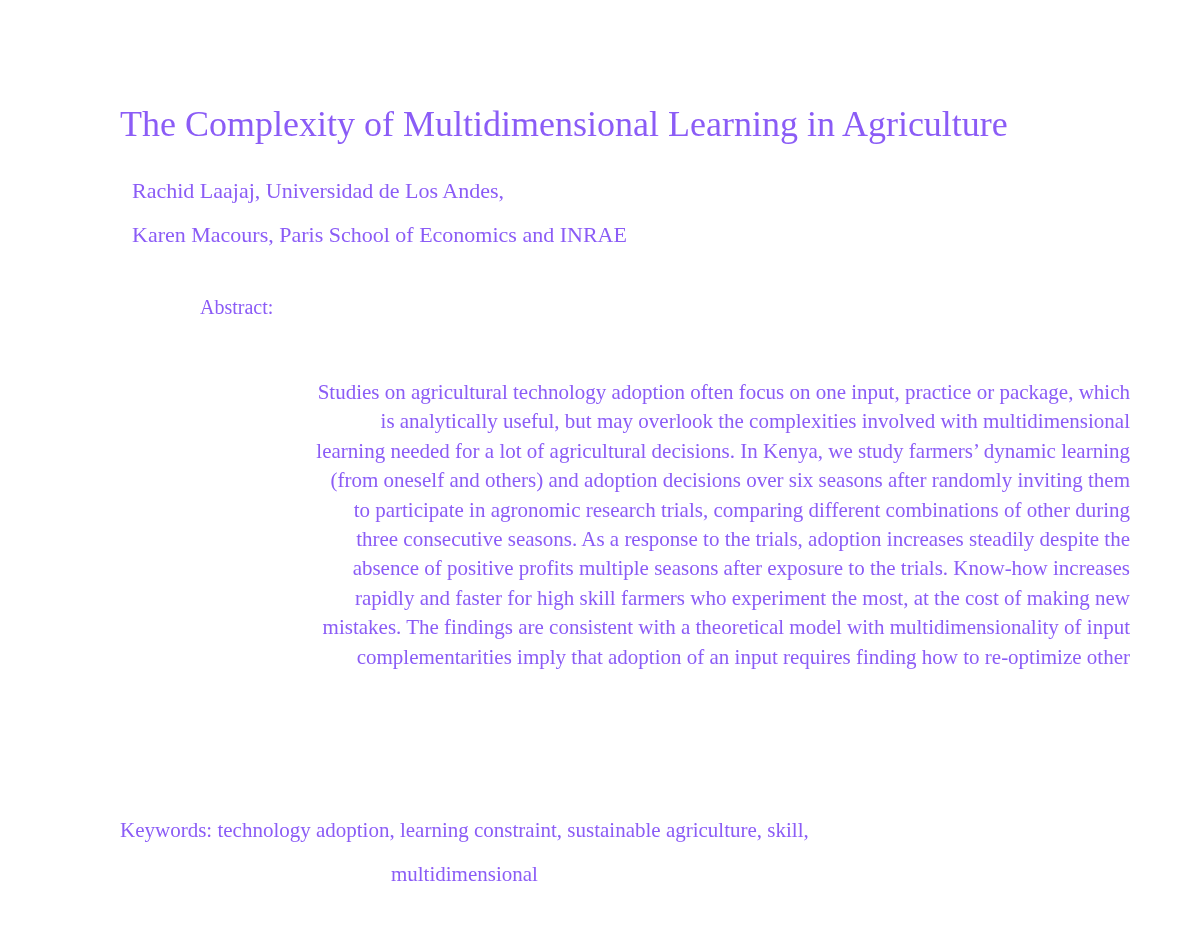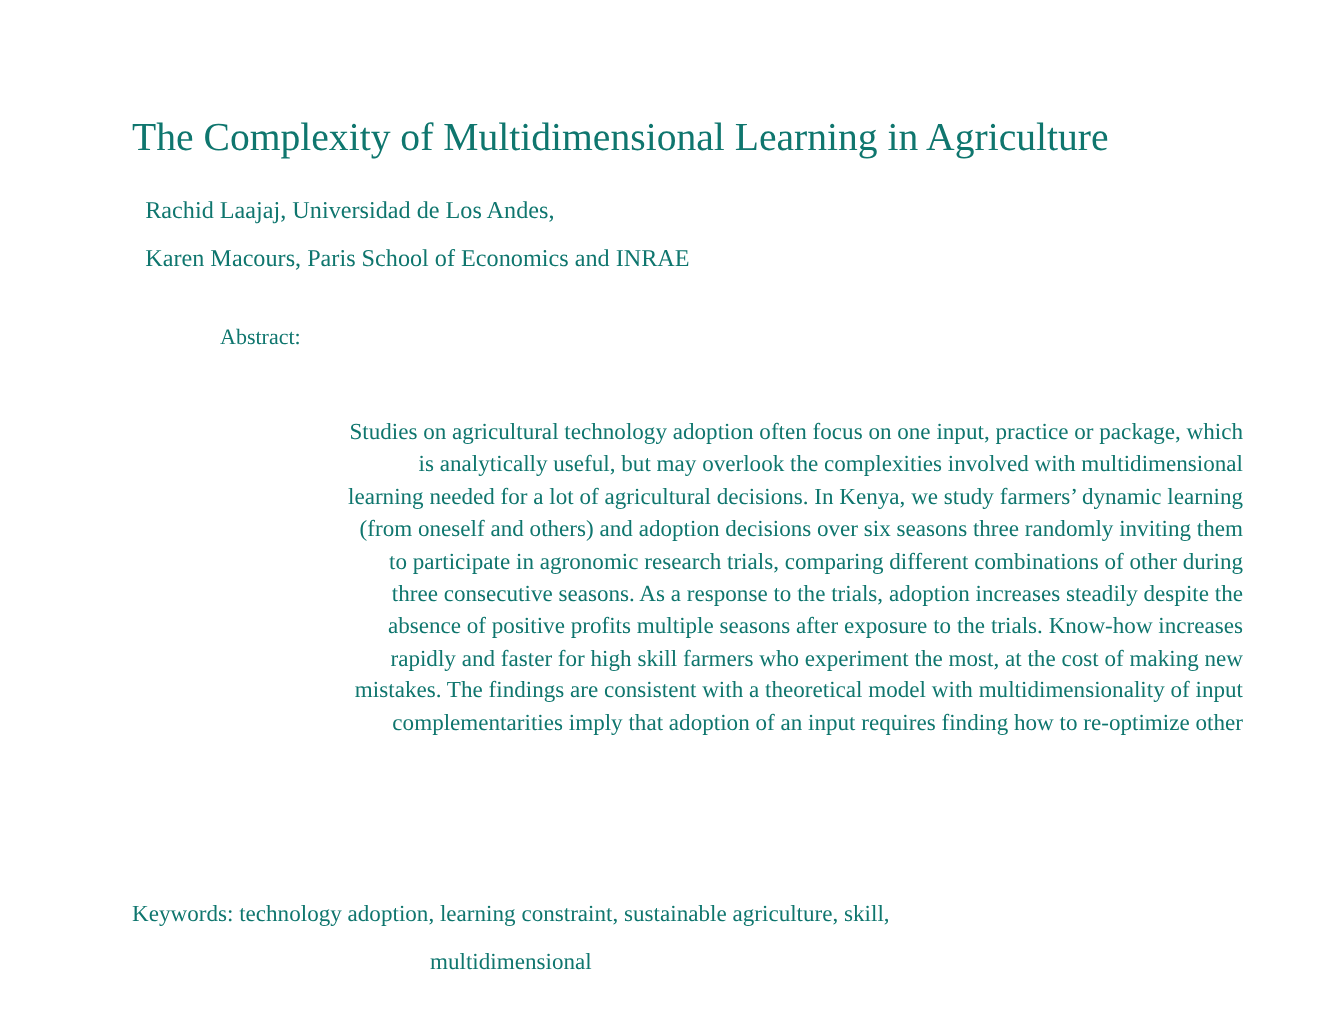--- a/index.html
+++ b/index.html
@@ -5,21 +5,21 @@
   html, body {
     margin: 0;
     padding: 0;
     background: #ffffff;
   }
   .page {
     position: relative;
     width: 1202px;
     height: 940px;
     background: #ffffff;
-    color: #0f766e;
+    color: #8b5cf6;
     font-family: "Liberation Serif", "DejaVu Serif", serif;
     overflow: hidden;
   }
   .title {
     position: absolute;
     left: 120px;
     top: 101px;
     font-size: 36px;
     line-height: 46px;
     white-space: nowrap;
@@ -79,21 +79,21 @@
     <div class="author-line">Rachid Laajaj, Universidad de Los Andes,</div>
     <div class="author-line">Karen Macours, Paris School of Economics and INRAE</div>
   </div>
 
   <div class="abstract-heading">Abstract:</div>
 
   <div class="abstract">
     <div class="abstract-line">Studies on agricultural technology adoption often focus on one input, practice or package, which</div>
     <div class="abstract-line">is analytically useful, but may overlook the complexities involved with multidimensional</div>
     <div class="abstract-line">learning needed for a lot of agricultural decisions. In Kenya, we study farmers’ dynamic learning</div>
-    <div class="abstract-line">(from oneself and others) and adoption decisions over six seasons three randomly inviting them</div>
+    <div class="abstract-line">(from oneself and others) and adoption decisions over six seasons after randomly inviting them</div>
     <div class="abstract-line">to participate in agronomic research trials, comparing different combinations of other during</div>
     <div class="abstract-line">three consecutive seasons. As a response to the trials, adoption increases steadily despite the</div>
     <div class="abstract-line">absence of positive profits multiple seasons after exposure to the trials. Know-how increases</div>
     <div class="abstract-line">rapidly and faster for high skill farmers who experiment the most, at the cost of making new</div>
     <div class="abstract-line">mistakes. The findings are consistent with a theoretical model with multidimensionality of input</div>
     <div class="abstract-line">complementarities imply that adoption of an input requires finding how to re-optimize other</div>
   </div>
 
   <div class="keywords">
     <div class="keywords-line">Keywords: technology adoption, learning constraint, sustainable agriculture, skill,</div>

